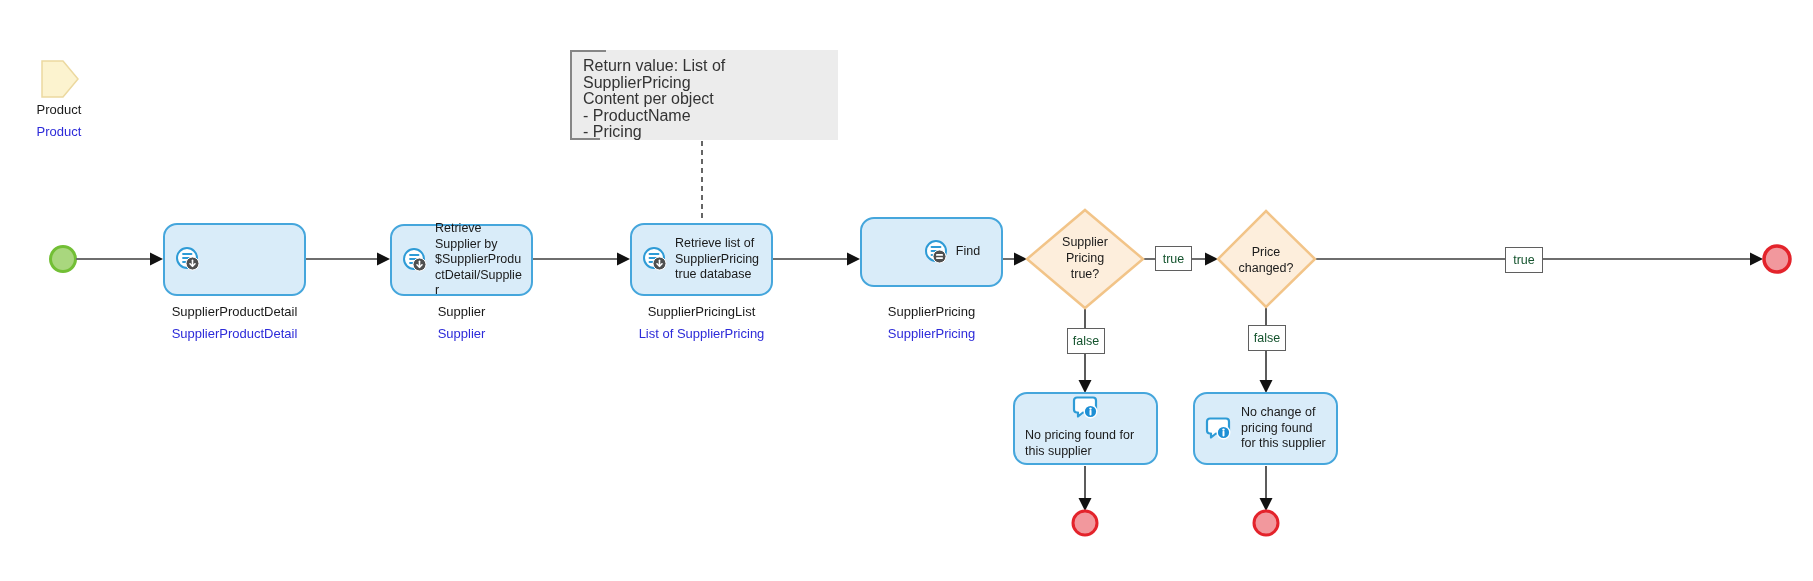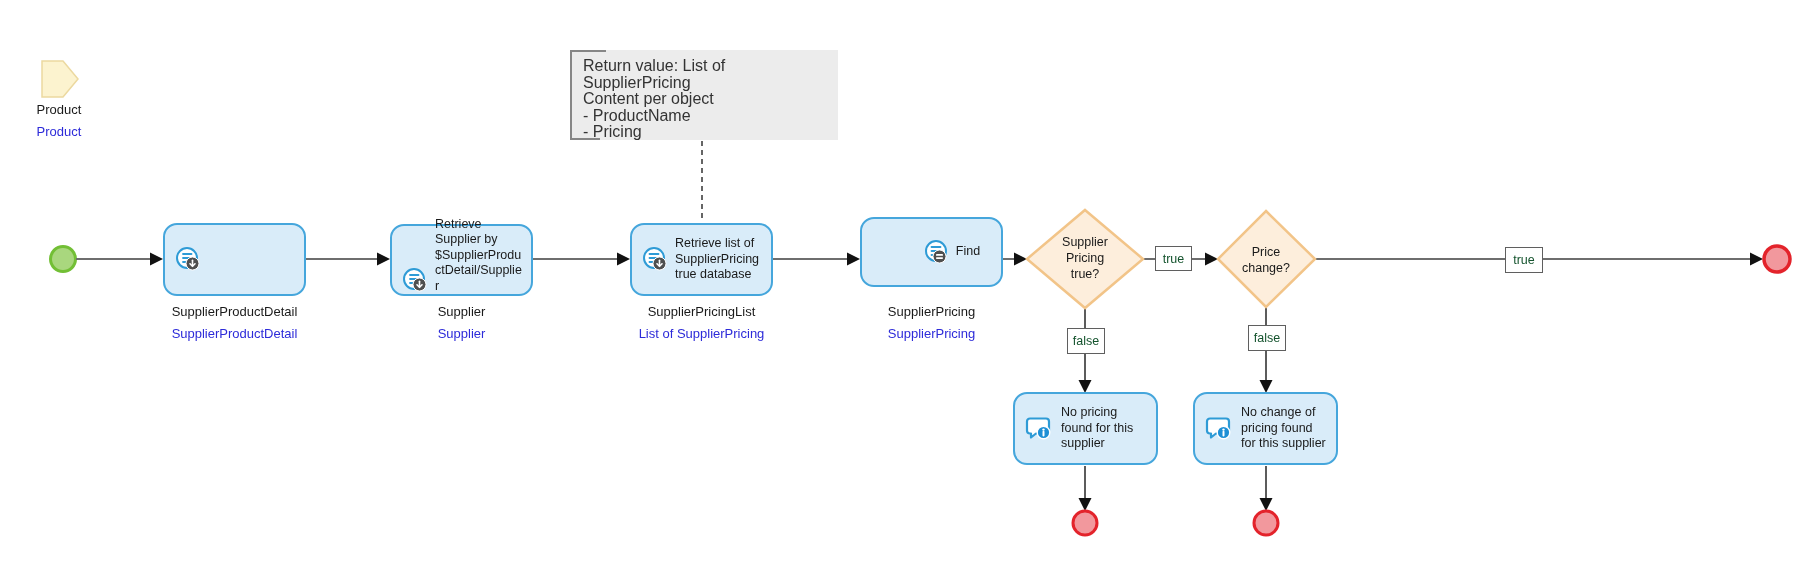--- a/index.html
+++ b/index.html
@@ -11,24 +11,24 @@
     position:absolute;display:flex;align-items:center;gap:6px;
     background:#d9ecf9;border:2px solid #45a6dc;border-radius:14px;
     padding:0 8px 0 10px;box-sizing:border-box;
     font-size:12.5px;line-height:15.5px;color:#1a1a1a;
   }
   .activity .act-label{flex:1;overflow-wrap:anywhere;}
   .activity.center{justify-content:center;}
   .activity.center .act-label{flex:0 0 auto;}
 
   #act1{left:163px;top:223px;width:143px;height:73px;}
-  #act2{left:390px;top:224px;width:143px;height:72px;align-items:flex-end;}
+  #act2{left:390px;top:224px;width:143px;height:72px;}
   #act3{left:630px;top:223px;width:143px;height:73px;}
   #act4{left:860px;top:217px;width:143px;height:70px;padding-left:48px;}
-  #act5{left:1013px;top:392px;width:145px;height:73px;}
+  #act5{left:1013px;top:392px;width:145px;height:73px;flex-direction:column;}
   #act6{left:1193px;top:392px;width:145px;height:73px;}
 
   .under-label{position:absolute;text-align:center;font-size:13px;line-height:22px;color:#1a1a1a;}
   .under-label .type-line{color:#2d2bd9;display:block;}
   .under-label .name-line{display:block;}
   #lbl-act1{left:149px;top:301px;width:171px;}
   #lbl-act2{left:376px;top:301px;width:171px;}
   #lbl-act3{left:602px;top:301px;width:199px;}
   #lbl-act4{left:846px;top:301px;width:171px;}
   #lbl-param{left:18px;top:99px;width:82px;}
@@ -223,20 +223,20 @@
     <svg class="icon" width="30" height="28" viewBox="0 0 30 28">
       <path d="M5,3.5 h16 a3,3 0 0 1 3,3 v9 a3,3 0 0 1 -3,3 h-10 l-5,4 v-4 h-1 a3,3 0 0 1 -3,-3 v-9 a3,3 0 0 1 3,-3 z" fill="#ffffff" stroke="#2e9bd6" stroke-width="2.2" stroke-linejoin="round"></path>
       <circle cx="18.5" cy="17.5" r="6.3" fill="#1e8fd5" stroke="#ffffff" stroke-width="1.4"></circle>
       <circle cx="18.5" cy="14.6" r="1.2" fill="#ffffff"></circle>
       <line x1="18.5" y1="16.8" x2="18.5" y2="20.6" stroke="#ffffff" stroke-width="2" stroke-linecap="round"></line>
     </svg>
     <div class="act-label">No change of pricing found for this supplier</div>
   </div>
 
   <div class="decision-label" id="lbl-dec1">Supplier Pricing true?</div>
-  <div class="decision-label" id="lbl-dec2">Price change?</div>
+  <div class="decision-label" id="lbl-dec2">Price changed?</div>
 
   <div class="edge-label" id="edge-lbl-true1">true</div>
   <div class="edge-label" id="edge-lbl-false1">false</div>
   <div class="edge-label" id="edge-lbl-true2">true</div>
   <div class="edge-label" id="edge-lbl-false2">false</div>
 
 </div>
 
 </body></html>

